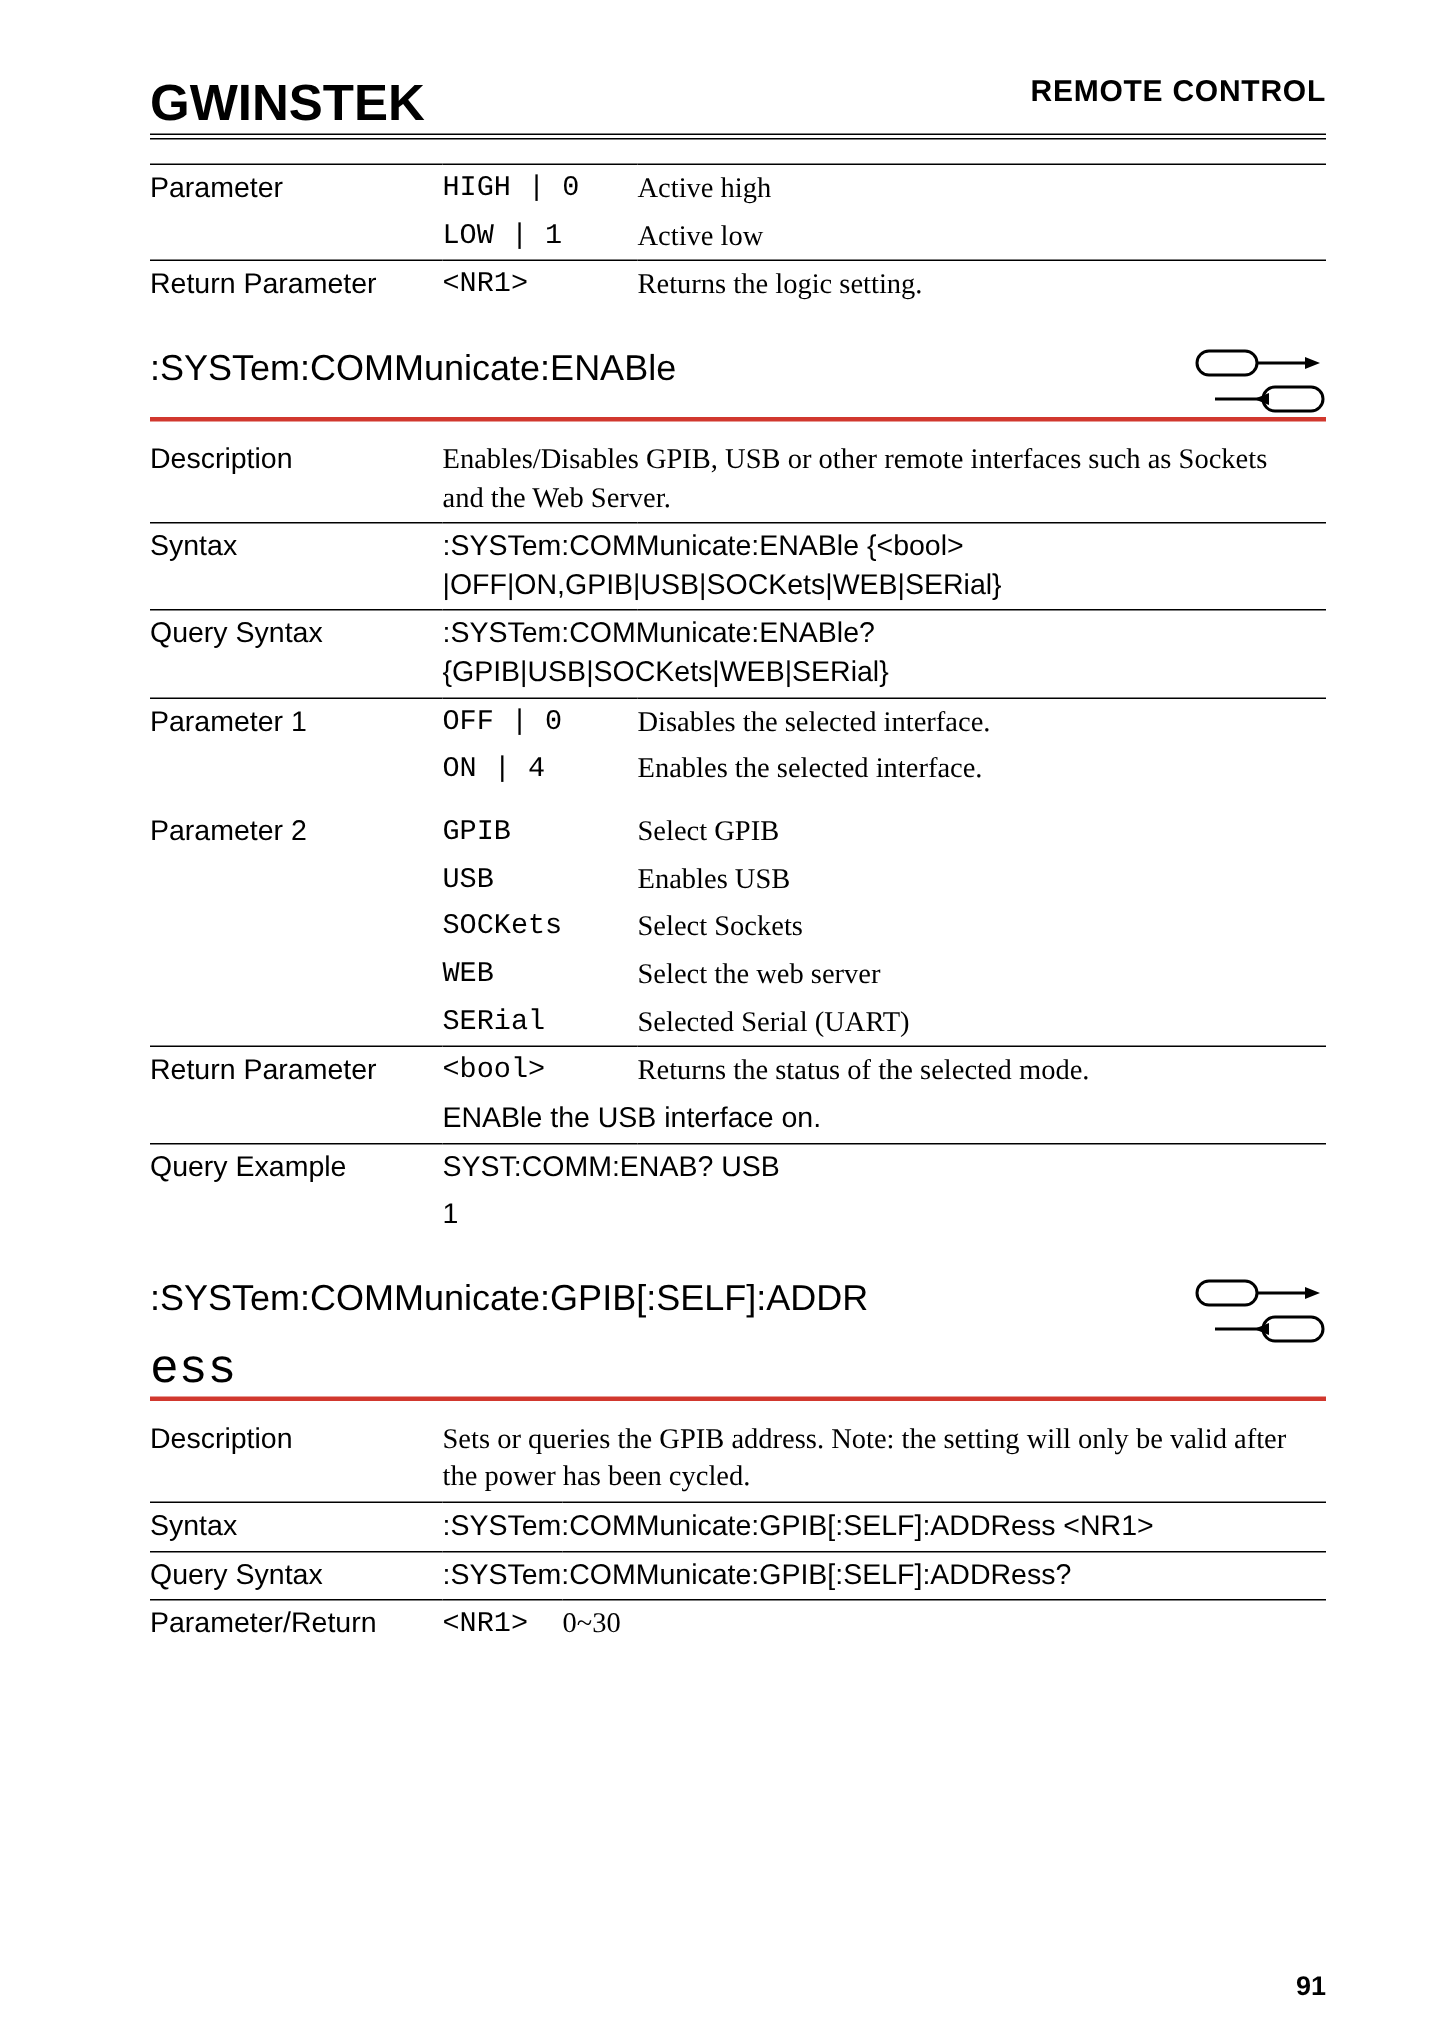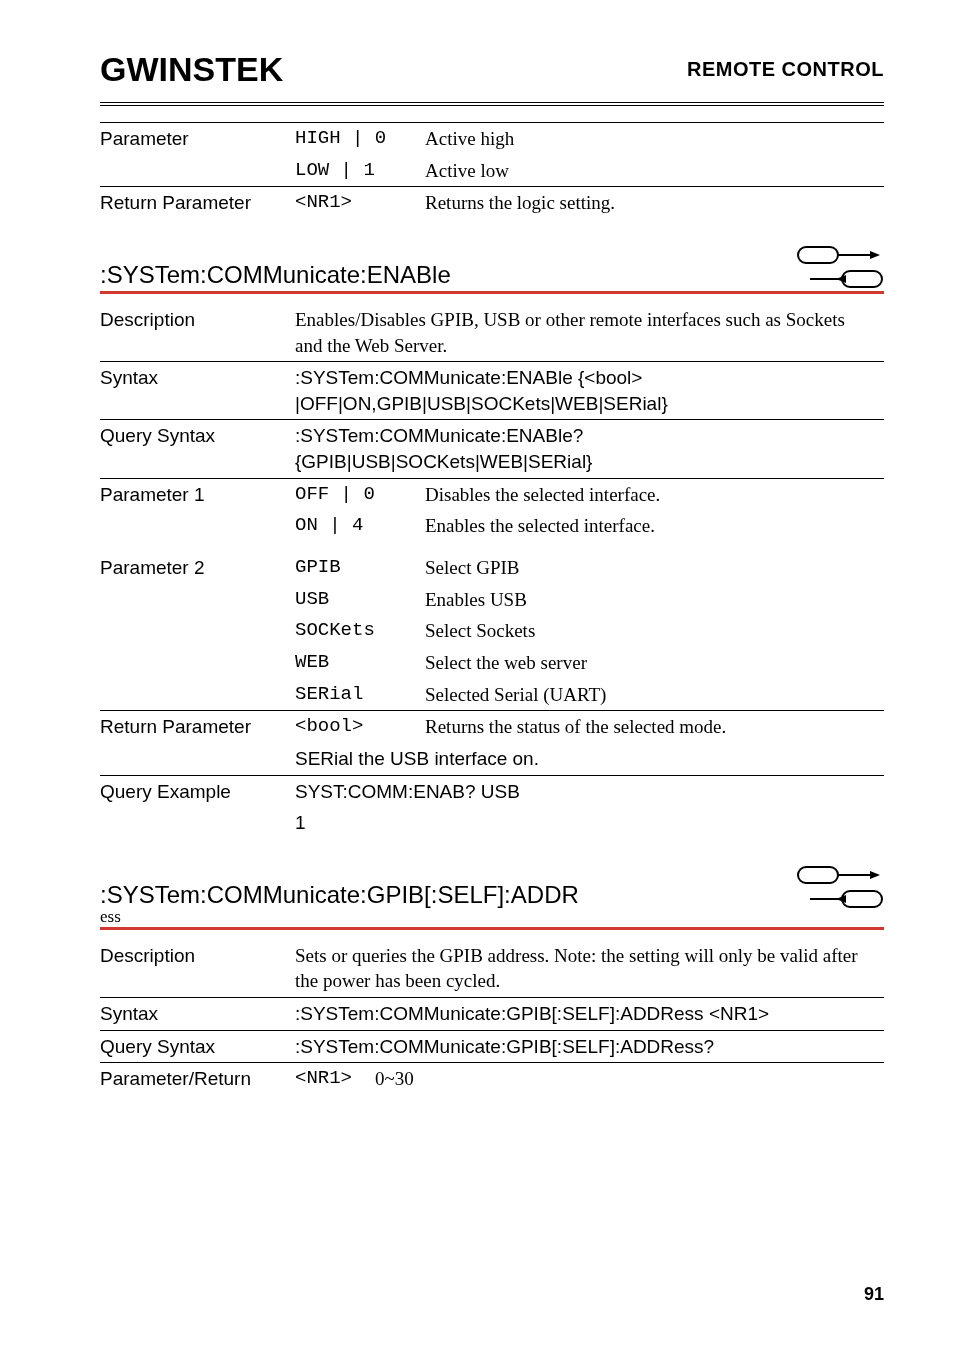--- a/index.html
+++ b/index.html
@@ -8,23 +8,23 @@
     background: #fff;
     width: 954px;
     height: 1349px;
     padding: 50px 70px 40px 100px;
     position: relative;
     color: #000;
   }
   .header {
     display: flex;
     justify-content: space-between;
-    align-items: center;
+    align-items: flex-start;
     border-bottom: 4px double #000;
-    padding-bottom: 13px;
+    padding-bottom: 0;
     margin-bottom: 16px;
   }
   .logo {
     font-family: Arial, Helvetica, sans-serif;
     font-weight: 900;
     font-size: 34px;
     letter-spacing: -1px;
   }
   .logo .gw { letter-spacing: 0px; }
   .header-title {
@@ -62,31 +62,31 @@
     font-family: 'Trebuchet MS', Arial, sans-serif;
   }
   h2.section {
     font-family: 'Trebuchet MS', Arial, sans-serif;
     font-weight: normal;
     font-size: 24px;
     margin-top: 26px;
     margin-bottom: 2px;
     display: flex;
     justify-content: space-between;
-    align-items: flex-end;
+    align-items: flex-start;
   }
   .section-underline {
     height: 3px;
     background: #d1382e;
     margin-bottom: 10px;
   }
   .set-query-icon svg { display: block; }
   .page-num {
     position: absolute;
-    bottom: 44px;
+    bottom: 14px;
     right: 70px;
     font-family: 'Trebuchet MS', Arial, sans-serif;
     font-weight: bold;
     font-size: 18px;
   }
 </style>
 </head>
 <body>
 
 <div class="header">
@@ -183,21 +183,21 @@
     <td class="col-param">SERial</td>
     <td class="col-desc">Selected Serial (UART)</td>
   </tr>
   <tr class="bordered">
     <td class="col-label">Return Parameter</td>
     <td class="col-param">&lt;bool&gt;</td>
     <td class="col-desc">Returns the status of the selected mode.</td>
   </tr>
   <tr>
     <td class="col-label"></td>
-    <td colspan="2" class="sans">SERial the USB interface on.</td>
+    <td colspan="2" class="sans">ENABle the USB interface on.</td>
   </tr>
   <tr class="bordered">
     <td class="col-label">Query Example</td>
     <td colspan="2" class="sans">SYST:COMM:ENAB? USB</td>
   </tr>
   <tr>
     <td class="col-label"></td>
     <td colspan="2" class="sans">1</td>
   </tr>
 </tbody>
@@ -209,21 +209,21 @@
     <svg width="88" height="44" viewBox="0 0 88 44">
       <rect x="2" y="2" width="40" height="16" rx="8" fill="none" stroke="#000" stroke-width="2"></rect>
       <line x1="42" y1="10" x2="74" y2="10" stroke="#000" stroke-width="2"></line>
       <polygon points="74,6 84,10 74,14" fill="#000"></polygon>
       <rect x="46" y="26" width="40" height="16" rx="8" fill="none" stroke="#000" stroke-width="2"></rect>
       <line x1="14" y1="34" x2="46" y2="34" stroke="#000" stroke-width="2"></line>
       <polygon points="50,30 40,34 50,38" fill="#000"></polygon>
     </svg>
   </span>
 </h2>
-<div style="font-family:Liberation Serif, serif;font-size:17px;margin-top:-4px;">ess</div>
+<div style="font-family:Liberation Mono, monospace;font-size:32px;margin-top:-4px;">ess</div>
 <div class="section-underline"></div>
 
 <table class="spec">
   <tbody>
       <tr>
     <td class="col-label">Description</td>
     <td colspan="2" class="col-desc">Sets or queries the GPIB address. Note: the setting will only be valid after the power has been cycled.</td>
   </tr>
   <tr class="bordered">
     <td class="col-label">Syntax</td>

